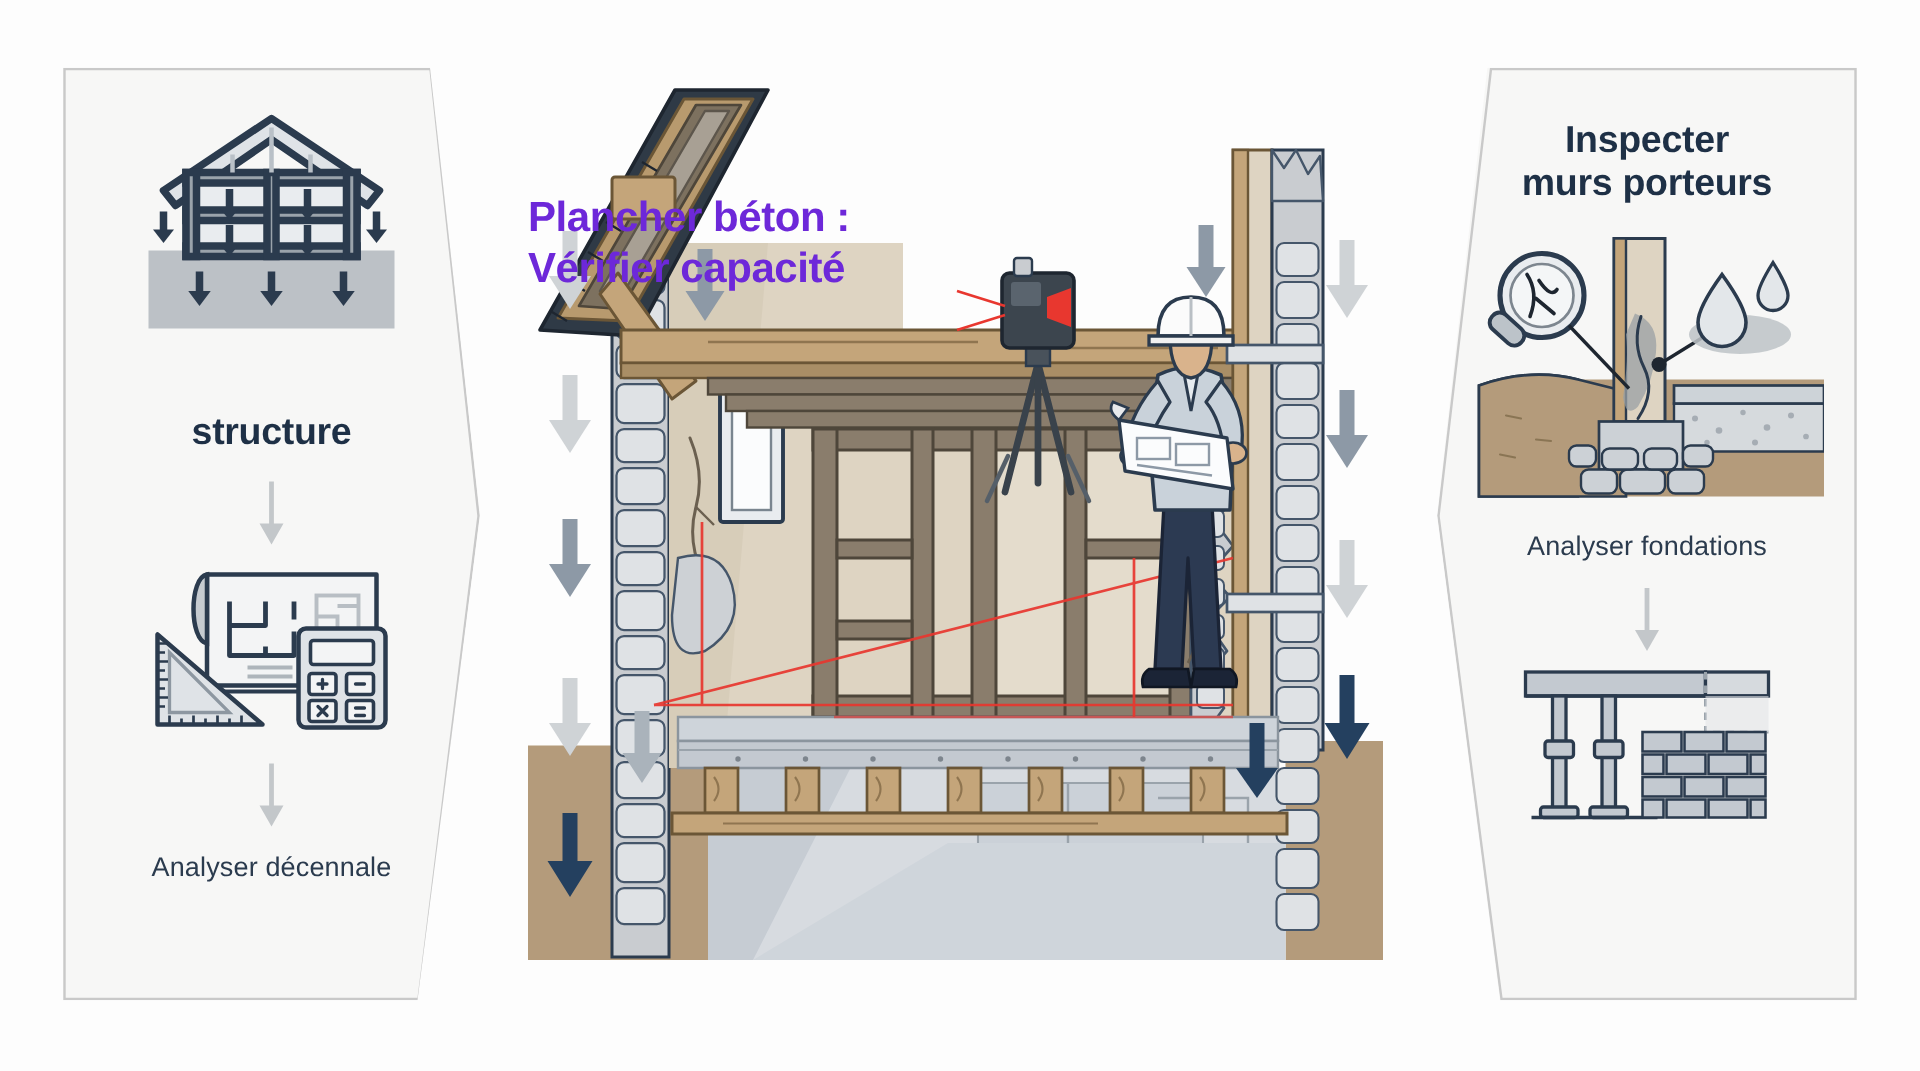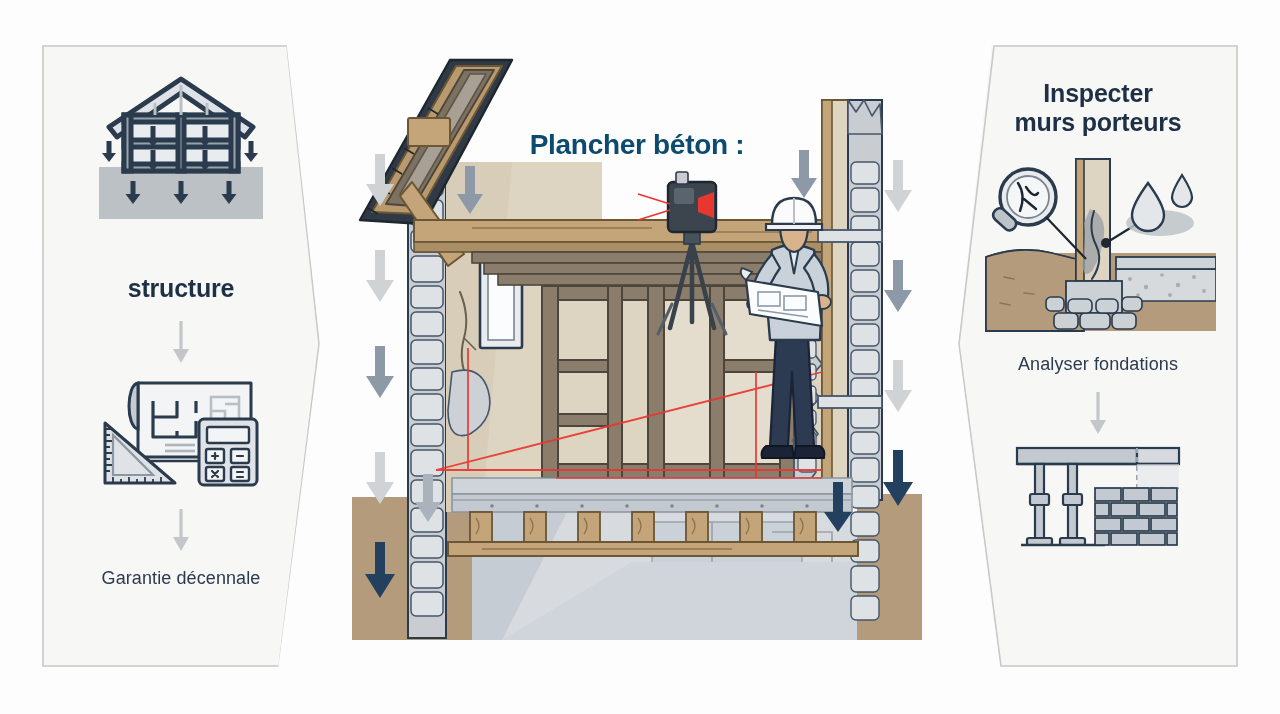--- a/index.html
+++ b/index.html
@@ -46,22 +46,22 @@
   .flow-arrow{ display:block; }
 
   
   #center{
     position:absolute; left:352px; top:42px; width:570px; height:598px;
   }
   #center svg{ display:block; width:100%; height:100%; }
 
   .ctitle{
     position:absolute; left:0; right:0; top:86px;
-    text-align:center;
-    font-size:28px; font-weight:bold; color:#0c4a6e;
+    text-align:left;
+    font-size:28px; font-weight:bold; color:#6d28d9;
     line-height:1.2; letter-spacing:-.3px;
     pointer-events:none;
   }
   .ctitle .l2{ display:block; }
 </style>
 </head>
 <body>
 
 <div id="stage">
 
@@ -181,21 +181,21 @@
           <path d="M146 101 L152 101 M146 106 L152 106"></path>
         </g>
       </svg>
 
 
       <svg class="flow-arrow" width="26" height="46" viewBox="0 0 26 46" style="margin-top:14px;">
         <path d="M13 2 L13 32" stroke="#c3c7ca" stroke-width="3.2"></path>
         <path d="M5 30 L21 30 L13 44 Z" fill="#c3c7ca"></path>
       </svg>
 
-      <div class="p-cap" style="margin-top:14px;">Garantie décennale</div>
+      <div class="p-cap" style="margin-top:14px;">Analyser décennale</div>
     </div>
 
     <svg class="panel-border" viewBox="0 0 278 622" preserveAspectRatio="none">
       <path d="M1 1 L245 1 L277 299 L237 621 L1 621 Z" fill="none" stroke="#c9c9c9" stroke-width="1.6"></path>
     </svg>
   </div>
 
   <div id="center">
     <svg viewBox="0 0 570 598">
       <defs>
@@ -494,20 +494,21 @@
             <rect x="-5" y="0" width="10" height="32"></rect>
               <path d="M-14 30 L14 30 L0 50 Z"></path>
           </g>
         </g>
 
       </g>
     </svg>
 
     <div class="ctitle">
       <span>Plancher béton :</span>
+      <span class="l2">Vérifier capacité</span>
     </div>
   </div>
 
   <div class="side-panel" id="panel-right">
     <div class="panel-inner">
 
       <div class="p-head">
         <span>Inspecter</span><br>
         <span>murs porteurs</span>
       </div>

